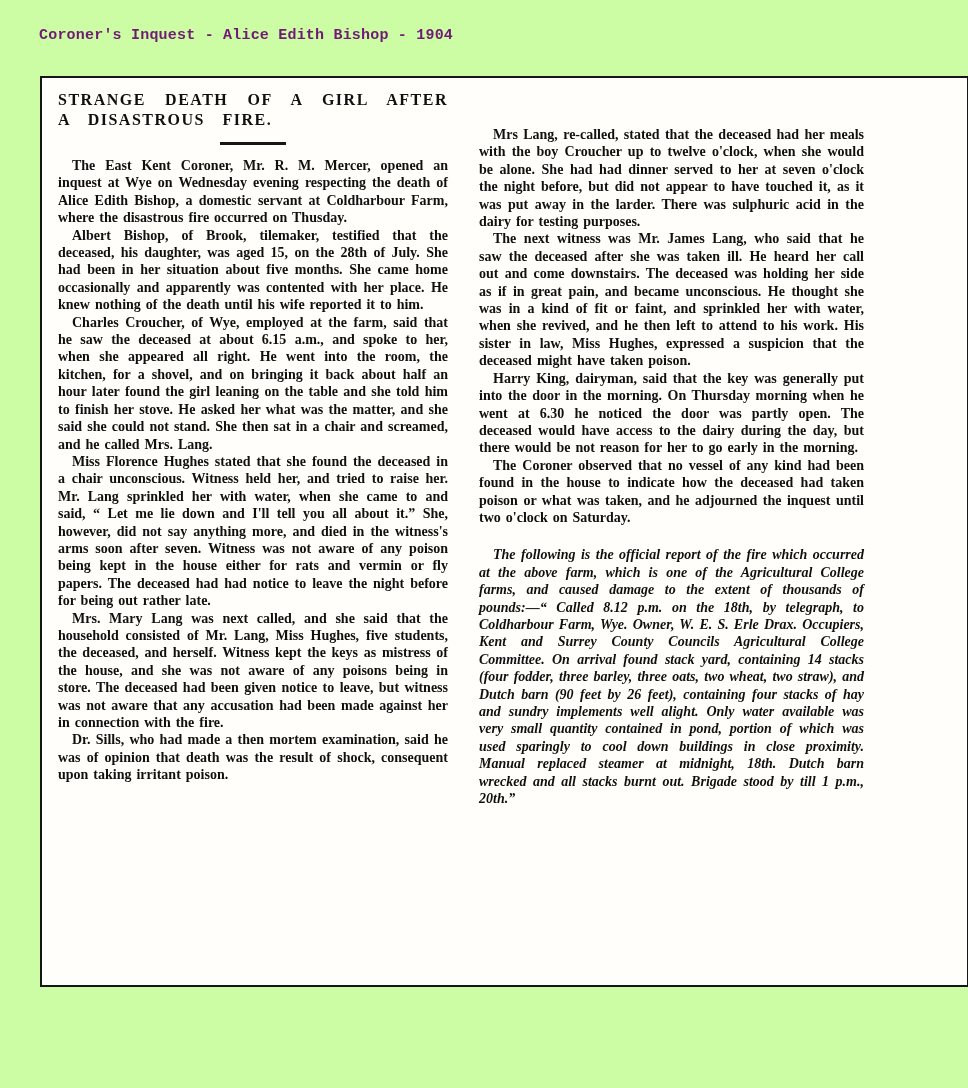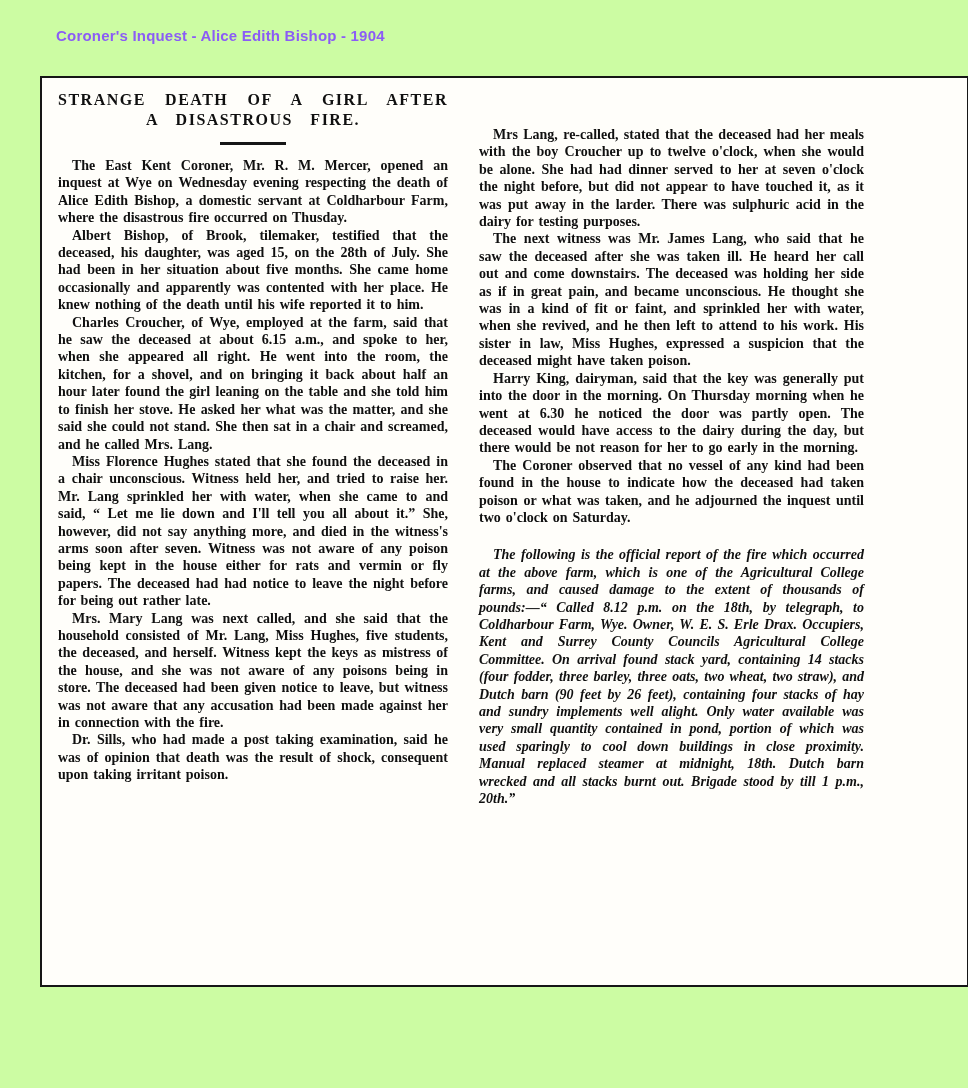--- a/index.html
+++ b/index.html
@@ -7,26 +7,26 @@
     padding: 0;
     width: 968px;
     height: 1088px;
     background: #ccfca3;
     font-family: "Liberation Serif", serif;
     position: relative;
     overflow: hidden;
   }
   .page-title {
     position: absolute;
-    left: 56px;
+    left: 39px;
     top: 27px;
-    font-family: Liberation Sans, sans-serif;
+    font-family: Liberation Mono, monospace;
     font-weight: bold;
     font-size: 15px;
-    color: #8b5cf6;
+    color: #701a75;
     letter-spacing: 0.2px;
   }
   .clipping {
     position: absolute;
     left: 40px;
     top: 76px;
     width: 929px;
     height: 911px;
     box-sizing: border-box;
     background: #fffefa;
@@ -55,21 +55,21 @@
     font-weight: bold;
     letter-spacing: 1.5px;
     line-height: 20px;
     margin-top: 2px;
   }
   .headline-l1 {
     text-align: justify;
     text-align-last: justify;
   }
   .headline-l2 {
-    text-align: center;
+    text-align: left;
     word-spacing: 12px;
   }
   .headline-divider {
     width: 66px;
     height: 3px;
     background: #161616;
     margin: 12px auto 12px auto;
   }
   .report-para {
     margin-top: 20px !important;
@@ -88,21 +88,21 @@
       <div class="headline-l1">STRANGE DEATH OF A GIRL AFTER</div>
       <div class="headline-l2">A DISASTROUS FIRE.</div>
     </div>
     <div class="headline-divider"></div>
 
     <p>The East Kent Coroner, Mr. R. M. Mercer, opened an inquest at Wye on Wednesday evening respecting the death of Alice Edith Bishop, a domestic servant at Coldharbour Farm, where the disastrous fire occurred on Thusday.</p>
     <p>Albert Bishop, of Brook, tilemaker, testified that the deceased, his daughter, was aged 15, on the 28th of July.  She had been in her situation about five months.  She came home occasionally and apparently was contented with her place.  He knew nothing of the death until his wife reported it to him.</p>
     <p>Charles Croucher, of Wye, employed at the farm, said that he saw the deceased at about 6.15 a.m., and spoke to her, when she appeared all right.  He went into the room, the kitchen, for a shovel, and on bringing it back about half an hour later found the girl leaning on the table and she told him to finish her stove.  He asked her what was the matter, and she said she could not stand.  She then sat in a chair and screamed, and he called Mrs. Lang.</p>
     <p>Miss Florence Hughes stated that she found the deceased in a chair unconscious.  Witness held her, and tried to raise her.  Mr. Lang sprinkled her with water, when she came to and said, “ Let me lie down and I'll tell you all about it.”  She, however, did not say anything more, and died in the witness's arms soon after seven.  Witness was not aware of any poison being kept in the house either for rats and vermin or fly papers.  The deceased had had notice to leave the night before for being out rather late.</p>
     <p>Mrs. Mary Lang was next called, and she said that the household consisted of Mr. Lang, Miss Hughes, five students, the deceased, and herself. Witness kept the keys as mistress of the house, and she was not aware of any poisons being in store.  The deceased had been given notice to leave, but witness was not aware that any accusation had been made against her in connection with the fire.</p>
-    <p>Dr. Sills, who had made a post taking examination, said he was of opinion that death was the result of shock, consequent upon taking irritant poison.</p>
+    <p>Dr. Sills, who had made a then mortem examination, said he was of opinion that death was the result of shock, consequent upon taking irritant poison.</p>
   </div>
 
   <div class="col col-right">
     <p>Mrs Lang, re-called, stated that the deceased had her meals with the boy Croucher up to twelve o'clock, when she would be alone.  She had had dinner served to her at seven o'clock the night before, but did not appear to have touched it, as it was put away in the larder.  There was sulphuric acid in the dairy for testing purposes.</p>
     <p>The next witness was Mr. James Lang, who said that he saw the deceased after she was taken ill.  He heard her call out and come downstairs. The deceased was holding her side as if in great pain, and became unconscious.  He thought she was in a kind of fit or faint, and sprinkled her with water, when she revived, and he then left to attend to his work.  His sister in law, Miss Hughes, expressed a suspicion that the deceased might have taken poison.</p>
     <p>Harry King, dairyman, said that the key was generally put into the door in the morning.  On Thursday morning when he went at 6.30 he noticed the door was partly open.  The deceased would have access to the dairy during the day, but there would be not reason for her to go early in the morning.</p>
     <p>The Coroner observed that no vessel of any kind had been found in the house to indicate how the deceased had taken poison or what was taken, and he adjourned the inquest until two o'clock on Saturday.</p>
     <p class="report-para">The following is the official report of the fire which occurred at the above farm, which is one of the Agricultural College farms, and caused damage to the extent of thousands of pounds:—“ Called 8.12 p.m. on the 18th, by telegraph, to Coldharbour Farm, Wye. Owner, W. E. S. Erle Drax.  Occupiers, Kent and Surrey County Councils Agricultural College Committee.  On arrival found stack yard, containing 14 stacks (four fodder, three barley, three oats, two wheat, two straw), and Dutch barn (90 feet by 26 feet), containing four stacks of hay and sundry implements well alight.  Only water available was very small quantity contained in pond, portion of which was used sparingly to cool down buildings in close proximity.  Manual replaced steamer at midnight, 18th.  Dutch barn wrecked and all stacks burnt out.  Brigade stood by till 1 p.m., 20th.”</p>
   </div>
 

